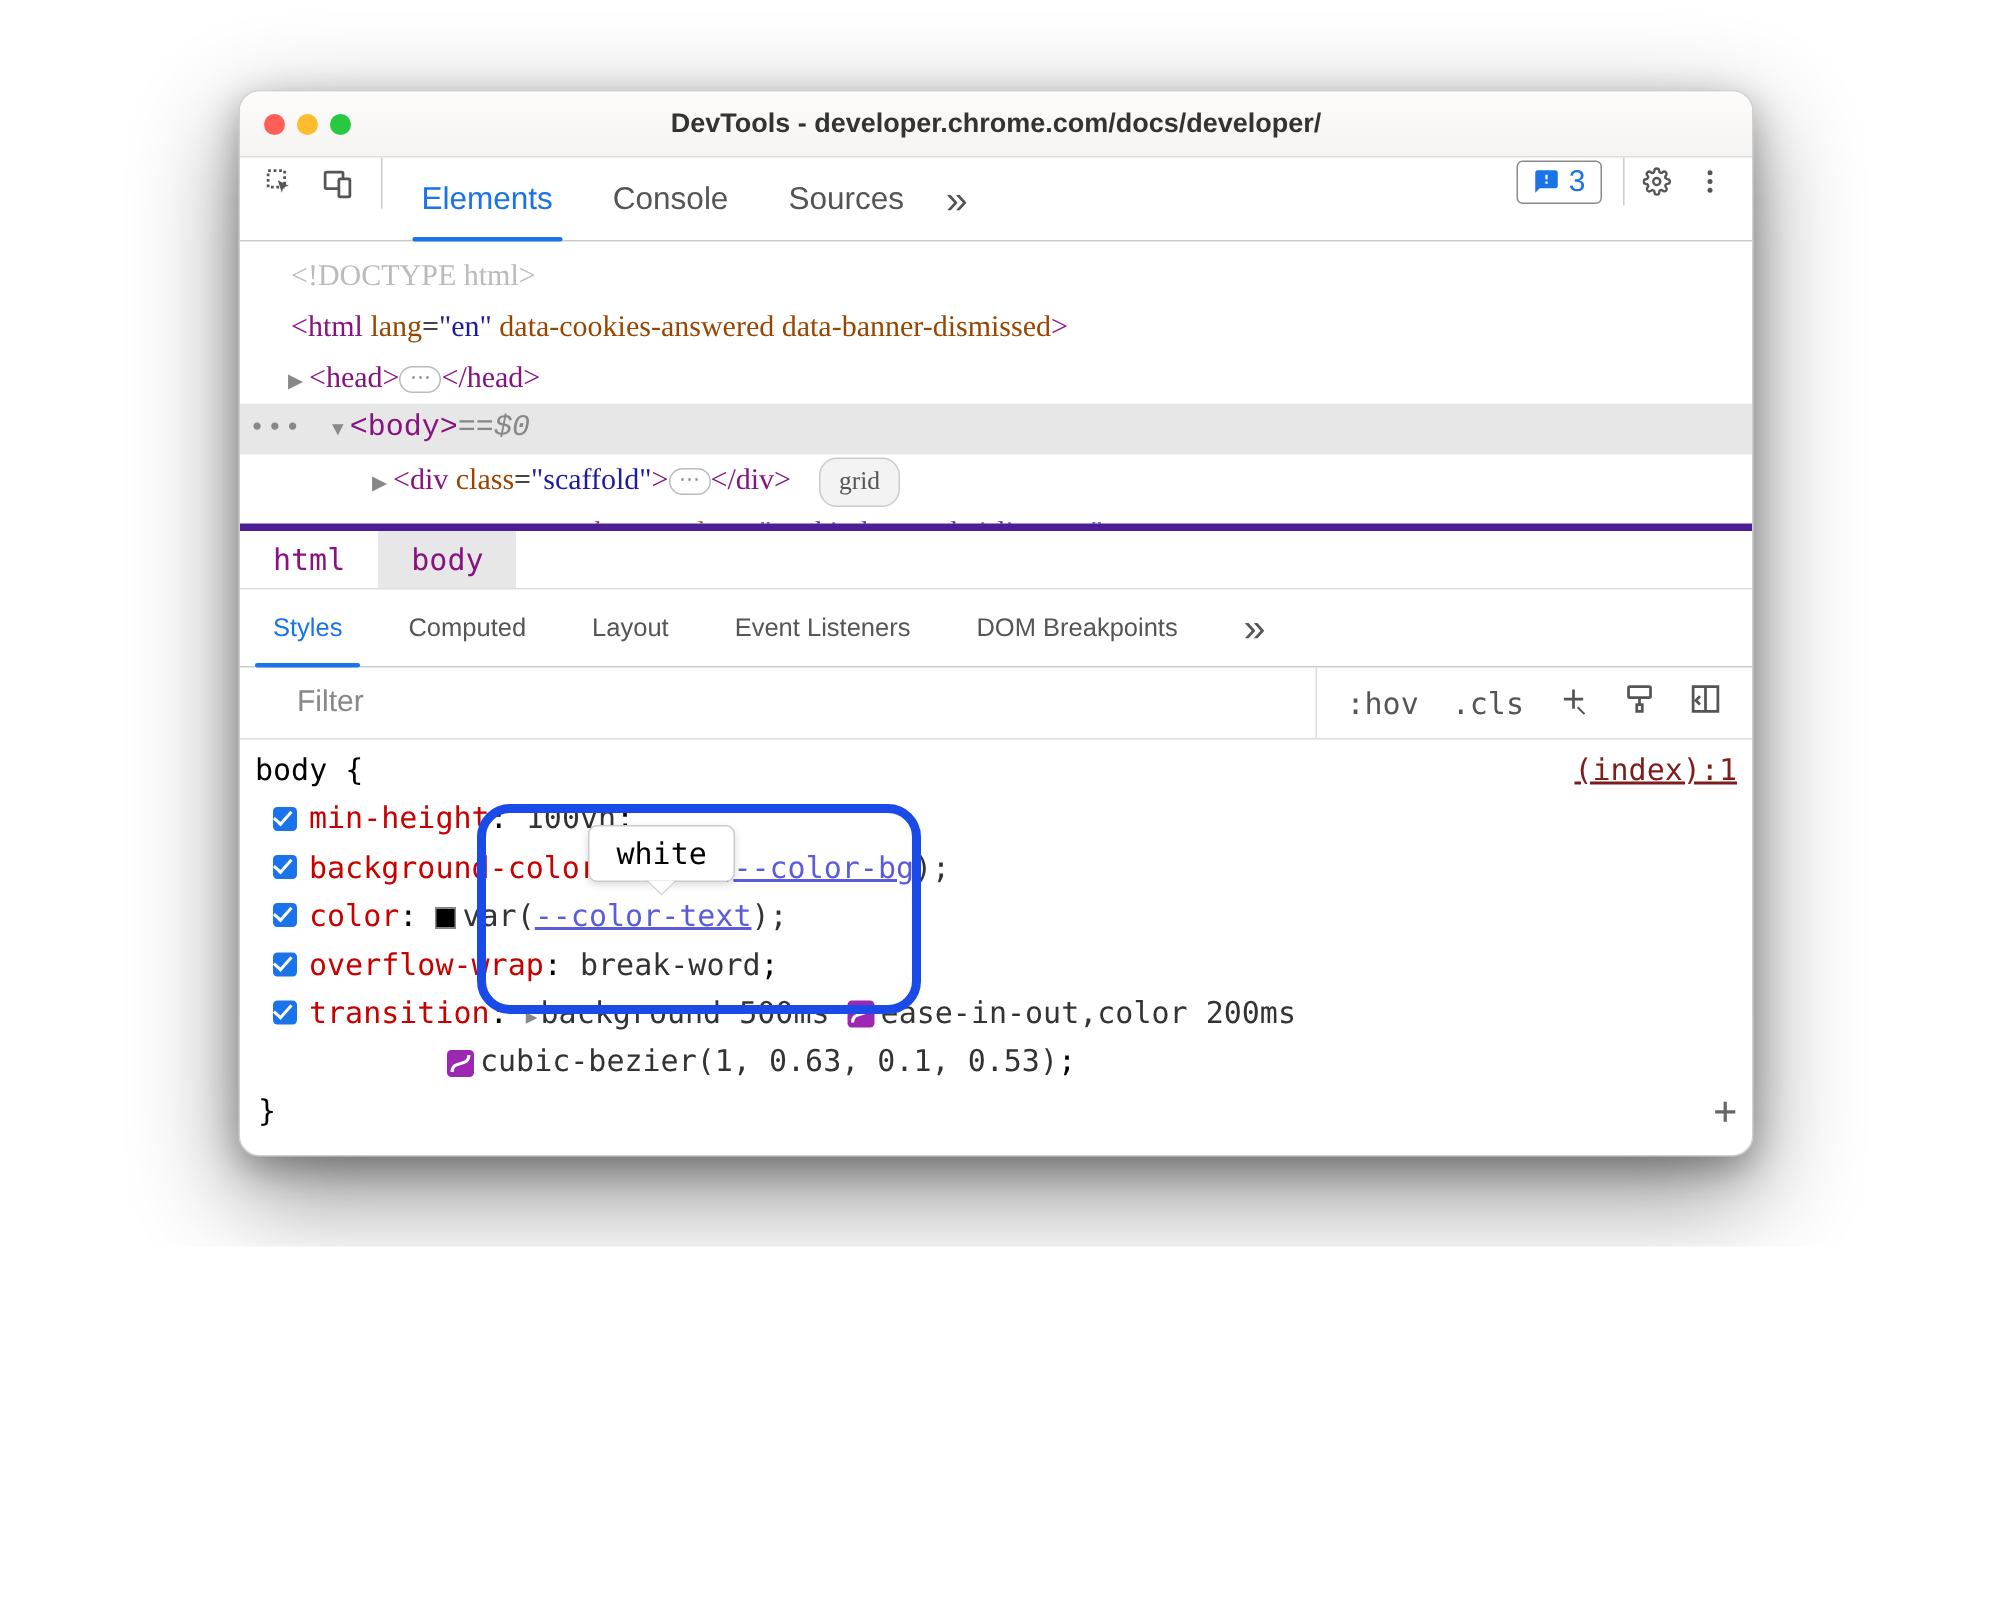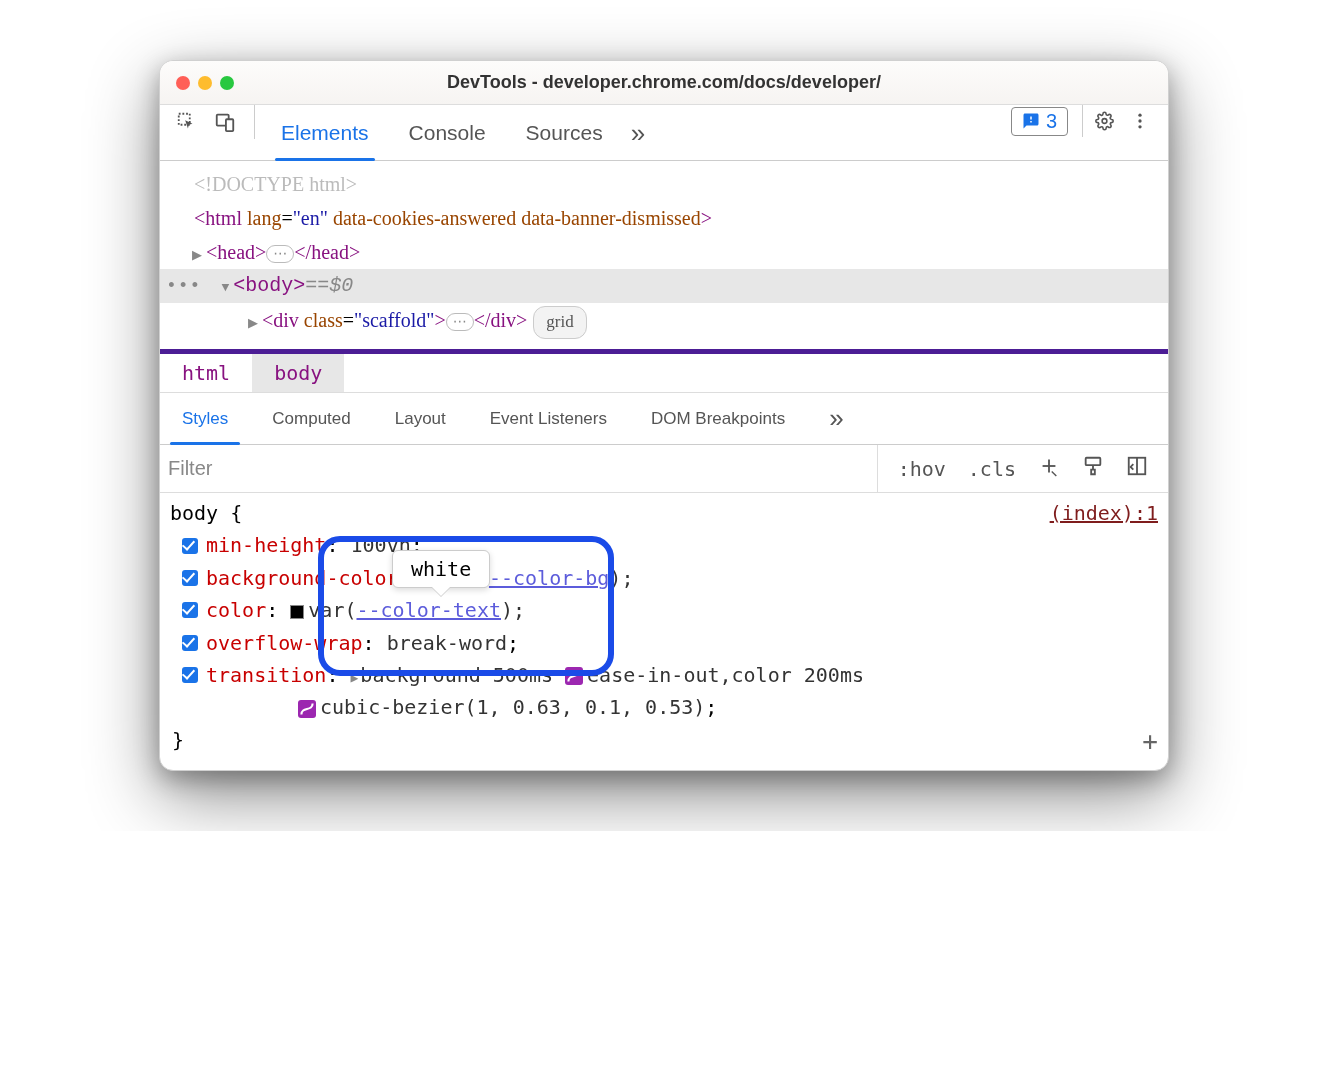--- a/index.html
+++ b/index.html
@@ -73,34 +73,34 @@
 .sel-row .dots { color:#888; font-size:18px; margin-right:2px; letter-spacing:1px;}
 .tri { display:inline-block; color:#888; margin-right:4px; }
 .tri.down::before { content:'▼'; font-size:13px;}
 .tri.right::before { content:'▶'; font-size:13px;}
 .c-gray { color:#bbb; }
 .c-tag { color:#881280; }
 .c-attr { color:#994500; }
 .c-str { color:#1a1aa6; }
 .c-dim { color:#888; font-style:italic;}
 .ell-badge { display:inline-flex; align-items:center; justify-content:center; background:#fff; border:1px solid #bbb; border-radius:10px; padding:0 6px; height:18px; color:#888; font-size:14px; vertical-align:middle; line-height:1;}
-.pill { display:inline-block; background:#f3f3f3; border:1px solid #ccc; border-radius:12px; padding:1px 12px; color:#555; font-size:17px; vertical-align:middle; margin-left:6px;}
+.pill { display:inline-block; background:#f3f3f3; border:1px solid #ccc; border-radius:12px; padding:1px 12px; color:#555; font-size:17px; vertical-align:middle; margin-left:19px;}
 .breadcrumb {
   display:flex; height:44px; align-items:stretch;
   font-family: Menlo, Monaco, monospace; font-size:20px;
   border-top:5px solid #4c1d95; border-bottom:1px solid #ddd;
 }
 .crumb { padding:0 22px; display:flex; align-items:center; color:#881280; }
 .crumb.active { background:#e7e7e7; }
 .styles-tabs { height:52px; display:flex; align-items:stretch; border-bottom:1px solid #ccc;}
 .stab { padding:0 22px; display:flex; align-items:center; font-size:17px; color:#555; position:relative;}
 .stab.active { color:#1a73e8; }
 .stab.active::after { content:''; position:absolute; bottom:-1px; left:10px; right:10px; height:3px; background:#1a73e8; border-radius:2px;}
 .filter-row { height:48px; display:flex; align-items:center; border-bottom:1px solid #ddd;}
-.filter-input { flex:1; border:none; height:100%; padding:0 8px; font-size:20px; outline:none; color:#333; background:transparent;}
+.filter-input { flex:1; border:none; height:100%; padding:0 26px; font-size:20px; outline:none; color:#333; background:transparent;margin-left:12px;}
 .filter-input::placeholder { color:#888; }
 .filter-tools { display:flex; align-items:center; gap:6px; padding:0 12px; font-family:Menlo,monospace; font-size:20px; color:#555; border-left:1px solid #ddd; height:100%;}
 .filter-tools .ft { padding:0 8px; }
 .filter-tools svg { width:22px; height:22px; }
 .styles-body { font-family:Menlo,Monaco,monospace; font-size:20px; line-height:1.62; padding:4px 10px 14px 10px; position:relative;}
 .rule-head { display:flex; justify-content:space-between;}
 .src-link { color:#7f1d1d; text-decoration:underline;}
 .prop { display:flex; align-items:center; gap:8px; padding-left:12px;}
 .cb { width:16px; height:16px; background:#1a73e8; border-radius:3px; position:relative; flex-shrink:0;}
 .cb::after { content:''; position:absolute; left:3px; top:0px; width:5px; height:10px; border:solid white; border-width:0 2.5px 2.5px 0; transform:rotate(42deg);}

